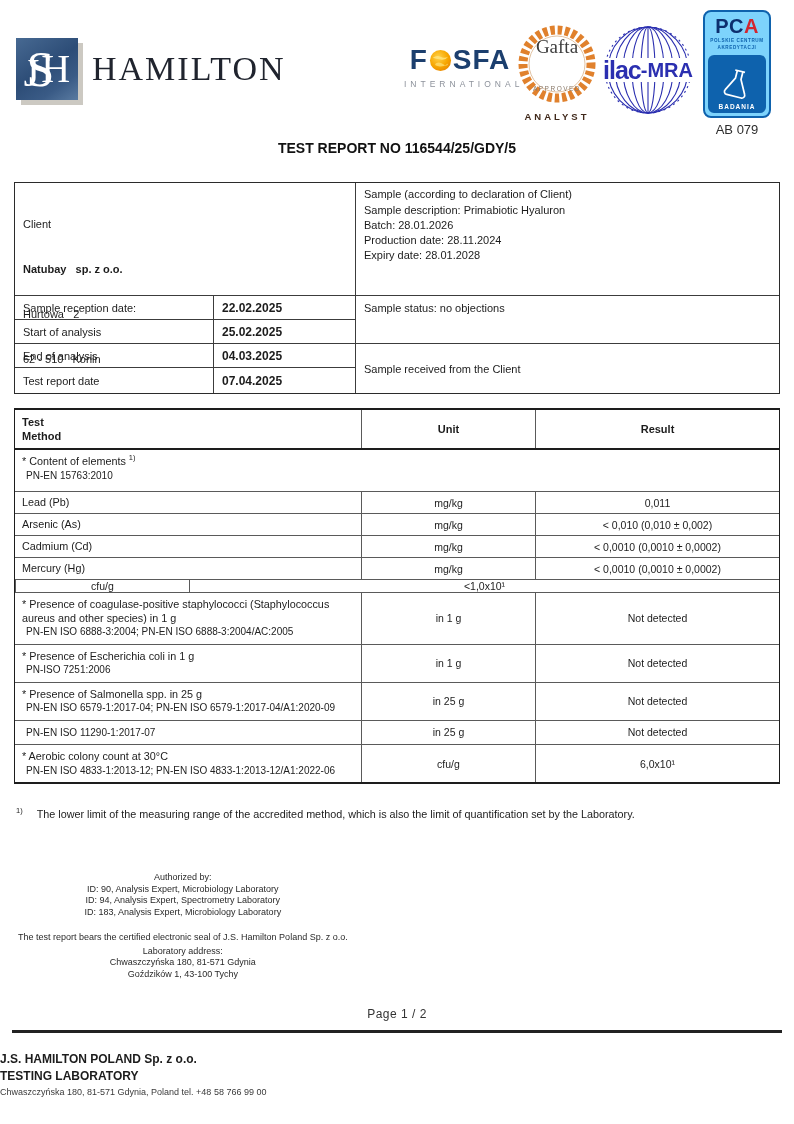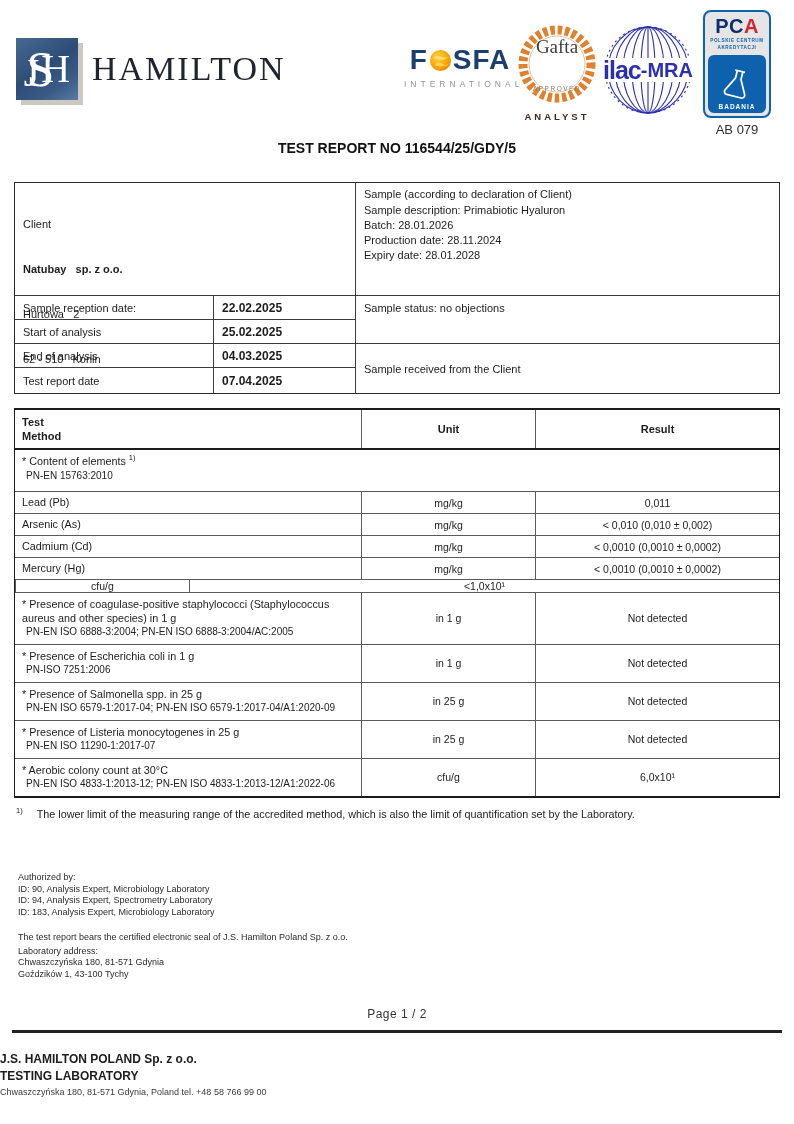--- a/index.html
+++ b/index.html
@@ -51,21 +51,21 @@
   .ilac { position: absolute; left: 602px; top: 24px; width: 92px; height: 92px; }
   .ilac-label {
     position: absolute; left: -4px; right: -4px; top: 34px; height: 24px;
     background: #fff; display: flex; align-items: center; justify-content: center;
     color: #2b2fb0; white-space: nowrap;
   }
   .ilac-label .ilac-lc { font-size: 25px; font-weight: bold; letter-spacing: -1px; }
   .ilac-label .ilac-uc { font-size: 20px; font-weight: bold; letter-spacing: 0; }
 
   .pca { position: absolute; left: 703px; top: 10px; width: 68px; text-align: center; }
-  .pca-card { border: 2px solid #0e62ad; border-radius: 8px; background: #e5e5e5; padding: 4px 3px 3px; }
+  .pca-card { border: 2px solid #0e62ad; border-radius: 8px; background: #7dd3fc; padding: 4px 3px 3px; }
   .pca-word { font-size: 20px; font-weight: bold; line-height: 1; letter-spacing: 0.5px; }
   .pca-word .pc { color: #0d2f6e; }
   .pca-word .a { color: #d22730; }
   .pca-sub { font-size: 4.6px; font-weight: bold; color: #0e62ad; letter-spacing: 0.6px; line-height: 1.5; margin-top: 2px; }
   .pca-badge { margin-top: 3px; background: #0e62ad; border-radius: 6px; height: 58px; display: flex; flex-direction: column; align-items: center; justify-content: flex-end; padding-bottom: 3px; }
   .pca-badge svg { margin-bottom: 2px; }
   .pca-badania { font-size: 6.5px; font-weight: bold; color: #fff; letter-spacing: 1px; }
   .pca-ab { margin-top: 4px; font-size: 13px; color: #2e2e2e; }
 
   
@@ -113,21 +113,21 @@
   .single .c1 { display: flex; align-items: center; min-height: 21px; padding-top: 2px; padding-bottom: 2px; }
   .multi .c1 { padding-top: 5px; padding-bottom: 5px; }
   sup.mark { font-size: 7.5px; vertical-align: super; line-height: 0; }
 
   
   .footnote { position: absolute; top: 808px; left: 16px; right: 16px; font-size: 10.8px; display: flex; }
   .footnote .fn-sup { font-size: 7.5px; vertical-align: super; margin-top: -2px; }
   .footnote .fn-text { margin-left: 14px; }
 
   
-  .auth { position: absolute; top: 872px; left: 18px; font-size: 9px; line-height: 11.7px; color: #2a2a2a; }
+  .auth { position: absolute; top: 872px; left: 18px; font-size: 9px; line-height: 11.7px; color: #2a2a2a; text-align: center; }
   .auth .gap { height: 13px; }
   .auth .gap2 { height: 2px; }
 
   
   .pageno { position: absolute; top: 1007px; left: 0; right: 0; text-align: center; font-size: 12px; color: #333; letter-spacing: 0.5px; }
   .rule { position: absolute; top: 1030px; left: 12px; right: 12px; height: 3px; border-top: 2px solid #222; border-bottom: 1px solid #222; }
   .footer { position: absolute; top: 1051px; left: 0; right: 0; text-align: left; }
   .footer .f1 { font-size: 12px; font-weight: bold; line-height: 17px; }
   .footer .f2 { font-size: 12px; font-weight: bold; line-height: 16px; }
   .footer .f3 { font-size: 9px; color: #3a3a3a; margin-top: 3px; }
@@ -323,21 +323,20 @@
     <div class="trow multi">
       <div class="c1">
         <div class="tname">* Presence of Salmonella spp. in 25 g</div>
         <div class="tmethod">PN-EN ISO 6579-1:2017-04; PN-EN ISO 6579-1:2017-04/A1:2020-09</div>
       </div>
       <div class="c2">in 25 g</div>
       <div class="c3">Not detected</div>
     </div>
     <div class="trow multi">
       <div class="c1">
-        <div class="tname">* Presence of Listeria monocytogenes in 25 g</div>
         <div class="tmethod">PN-EN ISO 11290-1:2017-07</div>
       </div>
       <div class="c2">in 25 g</div>
       <div class="c3">Not detected</div>
     </div>
     <div class="trow multi">
       <div class="c1">
         <div class="tname">* Aerobic colony count at 30°C</div>
         <div class="tmethod">PN-EN ISO 4833-1:2013-12; PN-EN ISO 4833-1:2013-12/A1:2022-06</div>
       </div>

